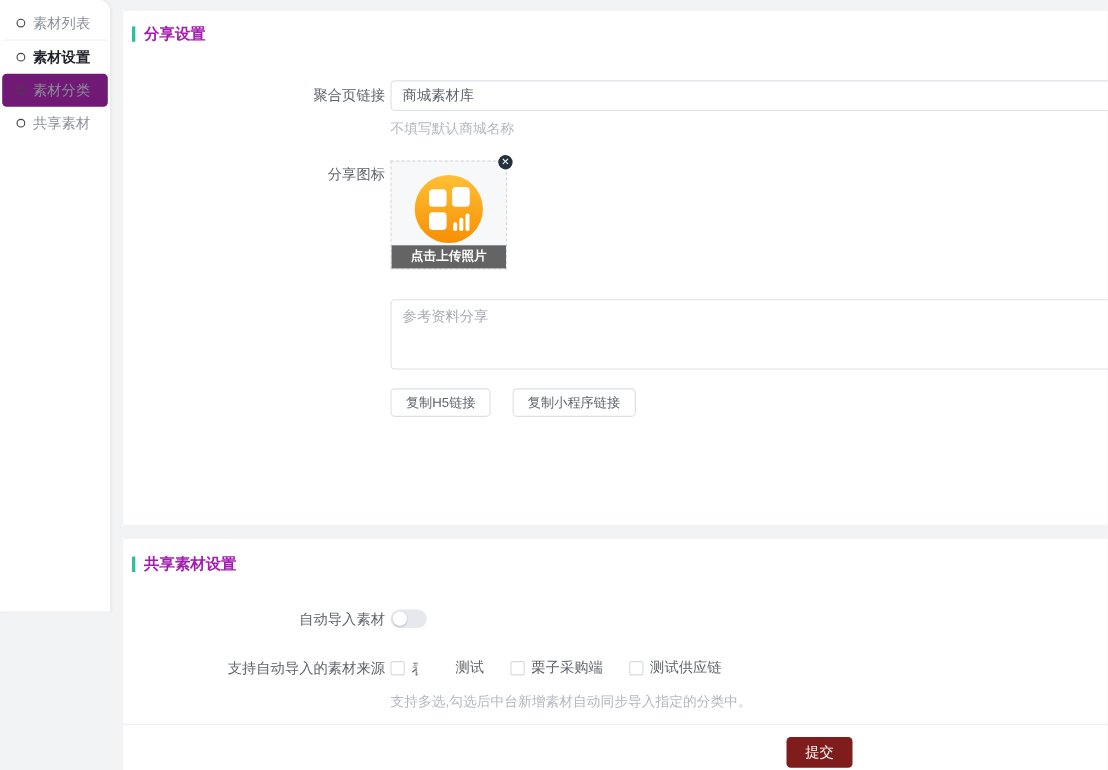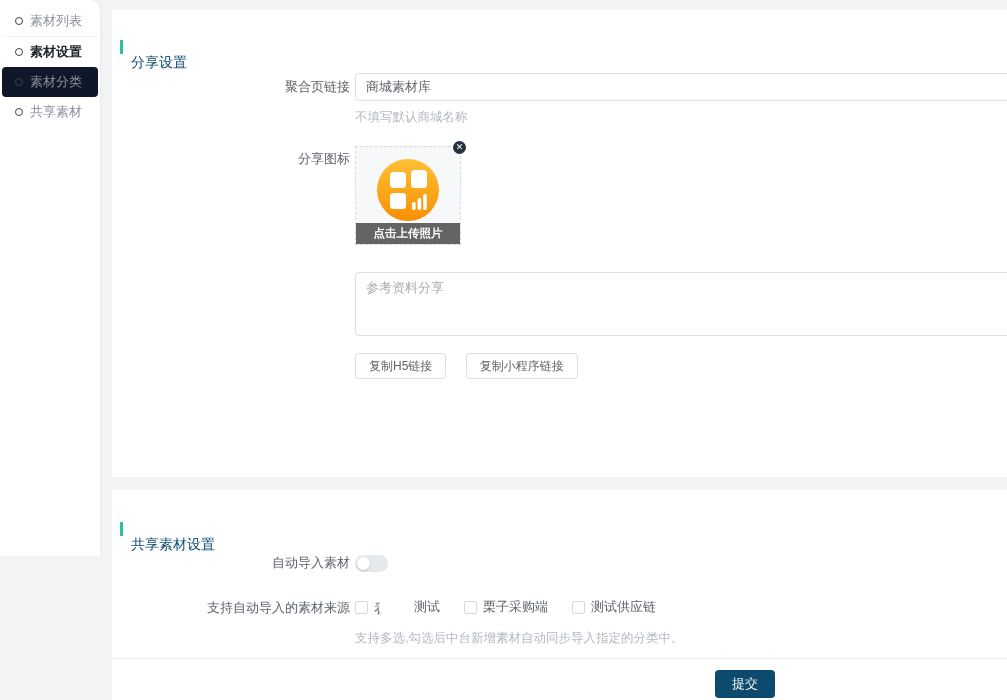--- a/index.html
+++ b/index.html
@@ -22,33 +22,33 @@
     display:flex;align-items:center;gap:7px;
     height:30px;padding:0 0 0 13px;margin:0 2px;
     font-size:13px;color:#8a8f99;cursor:pointer;
   }
   .side-item .bullet{
     width:8px;height:8px;border:1.8px solid #3f4347;border-radius:50%;
     box-sizing:border-box;flex:0 0 auto;
   }
   .side-item.active{color:#1f2329;font-weight:700;}
   .side-item.sep{border-bottom:1px solid #f0f1f2;}
-  .side-item.hovered{background:#0f172a;border-radius:4px;}
+  .side-item.hovered{background:#701a75;border-radius:4px;}
 
   
   .card{
     position:absolute;left:112px;width:1100px;background:#fff;
   }
   .card1{top:10px;height:467px;}
   .card2{top:490px;height:168px;}
   .sec-title{
     position:absolute;left:8px;display:flex;align-items:center;gap:8px;
   }
   .sec-bar{width:3px;height:14px;background:#2ebea1;}
-  .sec-text{font-size:14px;font-weight:400;color:#0c4a6e;margin-top:32px;}
+  .sec-text{font-size:14px;font-weight:700;color:#a21caf;}
 
   .row-label{
     position:absolute;left:0;width:238px;text-align:right;
     font-size:13px;color:#5f646b;
   }
   .row-content{position:absolute;left:243px;}
 
   .text-input{
     width:780px;height:28px;box-sizing:border-box;
     border:1px solid #dcdfe6;border-radius:4px;
@@ -114,21 +114,21 @@
     border-radius:9px;box-shadow:0 0 2px #fff;
   }
 
   
   .footer{
     position:absolute;left:112px;top:658px;width:1100px;height:42px;
     background:#fff;border-top:1px solid #eceef1;
   }
   .submit-btn{
     position:absolute;left:603px;top:11px;height:28px;padding:0 17px;
-    background:#0c4a6e;border:none;border-radius:4px;color:#fff;
+    background:#7f1d1d;border:none;border-radius:4px;color:#fff;
     font-size:13px;cursor:pointer;font-family:inherit;
   }
 </style>
 </head>
 <body>
 
 <div class="screen">
 
   <aside class="sidebar">
     <div class="side-item sep">

